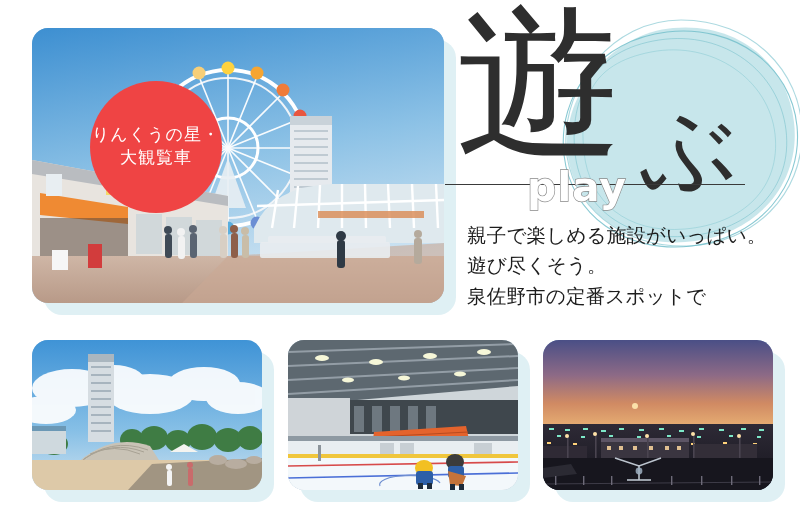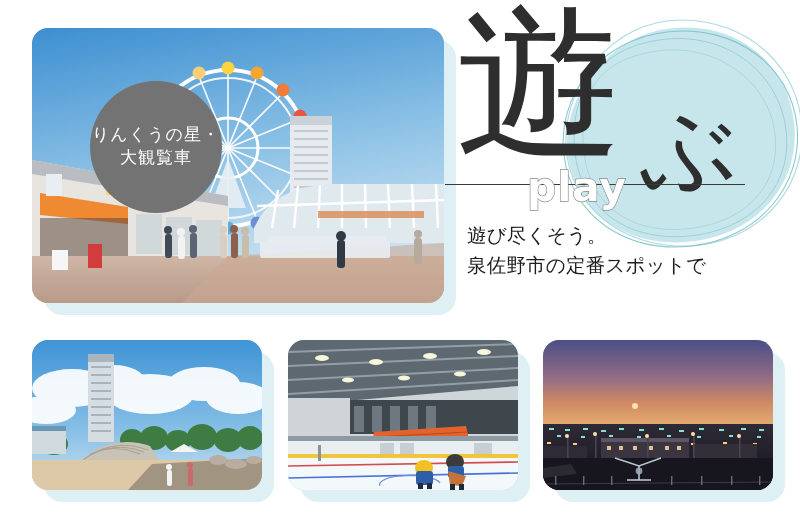--- a/index.html
+++ b/index.html
@@ -33,21 +33,21 @@
     border-radius: 16px;
     overflow: hidden;
     background: #9fc6e0;
   }
   .photo > svg { display:block; width:100%; height:100%; }
 
   
   .badge {
     position: absolute;
     border-radius: 50%;
-    background: #737373;
+    background: #ef4444;
     display: flex; flex-direction: column;
     align-items: center; justify-content: center;
     color: #ffffff;
     text-align: center;
     line-height: 1.34;
     letter-spacing: 0.06em;
     z-index: 5;
   }
   .badge span { display:block; white-space: nowrap; }
 
@@ -520,17 +520,18 @@
   </div>
 
   <div class="headline-wrap">
     <div class="kanji-yu">遊</div>
     <div class="kanji-bu">ぶ</div>
   </div>
   <div class="rule"></div>
   <div class="play">play</div>
 
   <div class="body-copy">
+    <p>親子で楽しめる施設がいっぱい。</p>
     <p>遊び尽くそう。</p>
     <p>泉佐野市の定番スポットで</p>
   </div>
 
 </div>
 
 </body></html>

